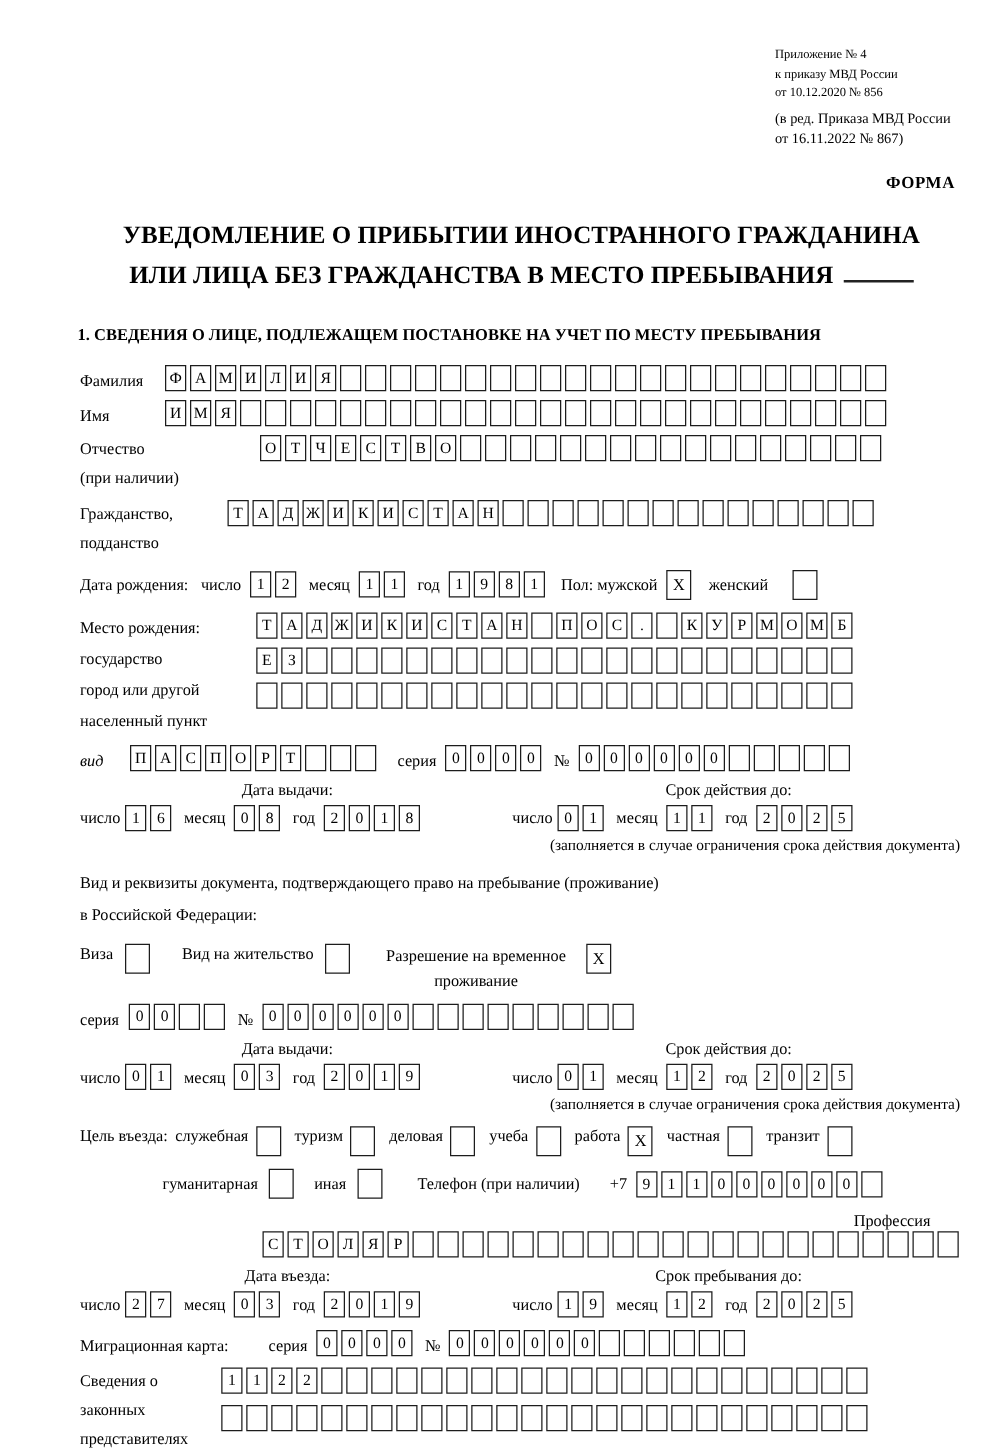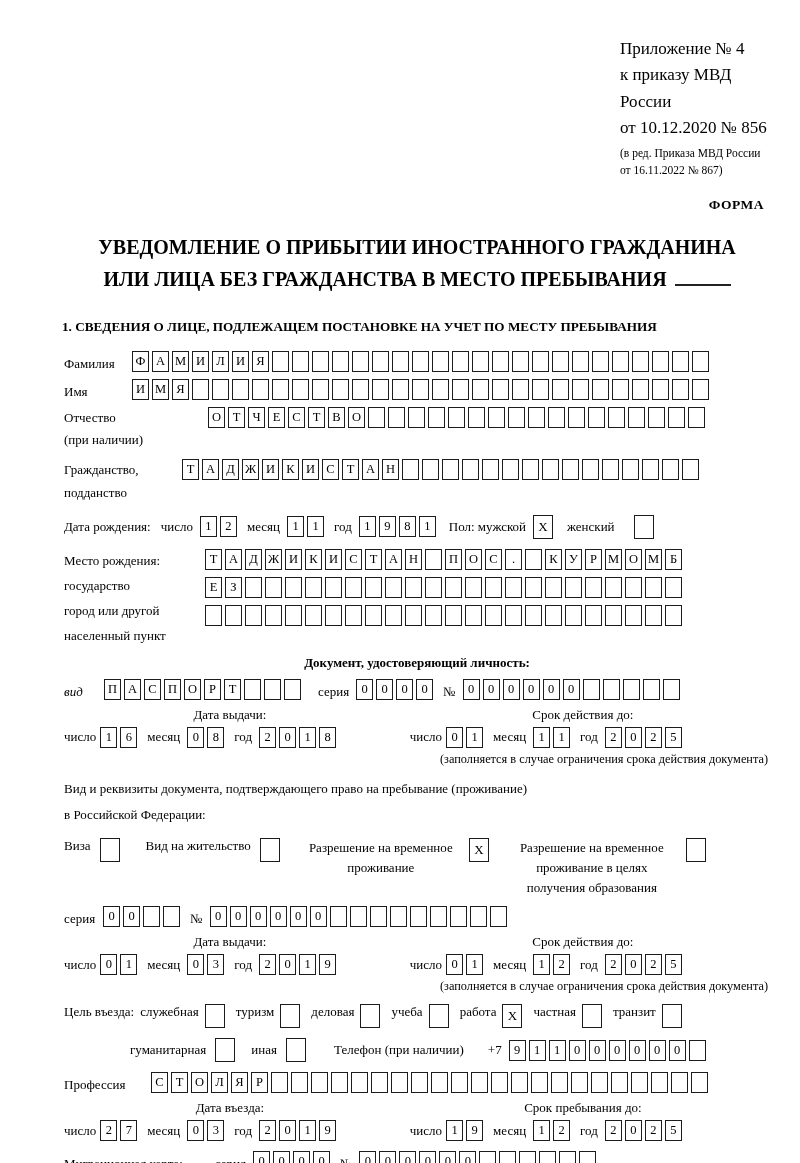--- a/index.html
+++ b/index.html
@@ -2,21 +2,21 @@
 <html><head>
 <meta charset="utf-8">
 <style>
   html,body{margin:0;padding:0;background:#fff;}
   .page{
     width:800px;height:1163px;box-sizing:border-box;
     padding:36px 30px 10px 64px;background:#fff;color:#000;
     font-family:"Liberation Serif","DejaVu Serif",serif;font-size:13px;
     overflow:hidden;position:relative;
   }
-  .appendix{margin-left:556px;line-height:1.55;font-size:17px;}
+  .appendix{margin-left:556px;line-height:1.55;font-size:10px;}
   .revision{margin-left:556px;line-height:1.45;font-size:11.5px;margin-top:4px;}
   .forma{text-align:right;font-weight:bold;font-size:13.5px;margin:18px 6px 0 0;letter-spacing:.5px;}
   .title{text-align:center;font-weight:bold;font-size:20px;line-height:1.6;margin-top:18px;}
   .uline{display:inline-block;width:56px;border-bottom:2px solid #222;height:1em;margin-left:8px;vertical-align:baseline;}
   .sec{font-weight:bold;font-size:13.2px;margin:24px 0 16px -2px;white-space:nowrap;}
 
   .cells{display:inline-flex;flex-wrap:nowrap;vertical-align:middle;}
   .cell{
     display:inline-block;width:15px;height:19px;border:1.6px solid #1c1c1c;
     margin-right:3px;text-align:center;font-size:12.5px;line-height:19px;
@@ -335,21 +335,20 @@
           <span class="cell"></span>
           <span class="cell"></span>
           <span class="cell"></span>
           <span class="cell"></span>
           <span class="cell"></span>
           <span class="cell"></span>
         </span>
     </div>
   </div>
 
-  <div class="doc-head">Документ, удостоверяющий личность:</div>
 
   <div class="row">
     <span class="lbl" style="width:40px;font-style:italic;">вид</span>
     <span class="cells">
         <span class="cell">П</span>
         <span class="cell">А</span>
         <span class="cell">С</span>
         <span class="cell">П</span>
         <span class="cell">О</span>
         <span class="cell">Р</span>
@@ -437,24 +436,20 @@
       <span>Виза</span>
       <span class="cbox"></span>
     </div>
     <div class="opt" style="margin-left:26px;">
       <span>Вид на жительство</span>
       <span class="cbox"></span>
     </div>
     <div class="opt" style="margin-left:22px;">
       <span class="optlbl-c w158">Разрешение на временное проживание</span>
       <span class="cbox">X</span>
-    </div>
-    <div class="opt" style="margin-left:18px;">
-      <span class="optlbl-c w170">Разрешение на временное проживание в целях получения образования</span>
-      <span class="cbox"></span>
     </div>
   </div>
 
   <div class="row">
     <span>серия</span>
     <span class="cells" style="margin-left:8px;">
         <span class="cell">0</span>
         <span class="cell">0</span>
         <span class="cell"></span>
         <span class="cell"></span>
@@ -559,21 +554,21 @@
         <span class="cell">0</span>
         <span class="cell">0</span>
         <span class="cell">0</span>
         <span class="cell">0</span>
         <span class="cell">0</span>
         <span class="cell">0</span>
         <span class="cell"></span>
       </span>
   </div>
 
-  <div class="row" style="margin-top:10px;">
+  <div class="row" style="margin-top:10px;flex-direction:column;">
     <span class="lbl" style="width:87px;">Профессия</span>
     <span class="cells">
         <span class="cell">С</span>
         <span class="cell">Т</span>
         <span class="cell">О</span>
         <span class="cell">Л</span>
         <span class="cell">Я</span>
         <span class="cell">Р</span>
         <span class="cell"></span>
         <span class="cell"></span>

